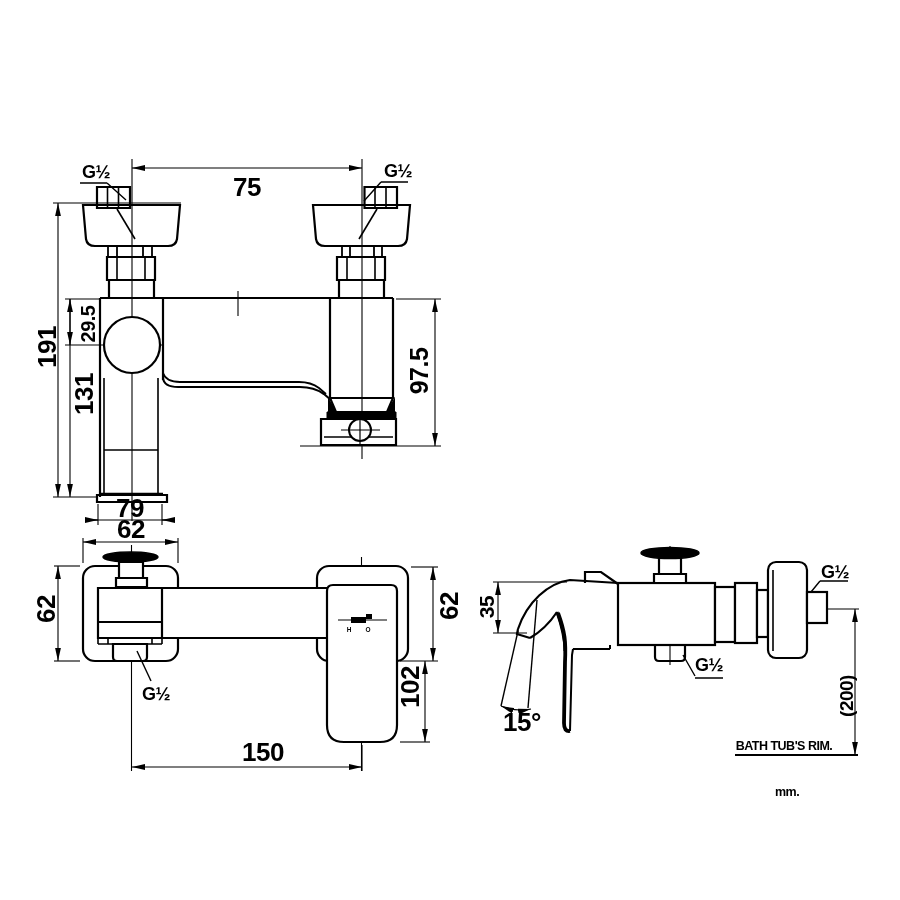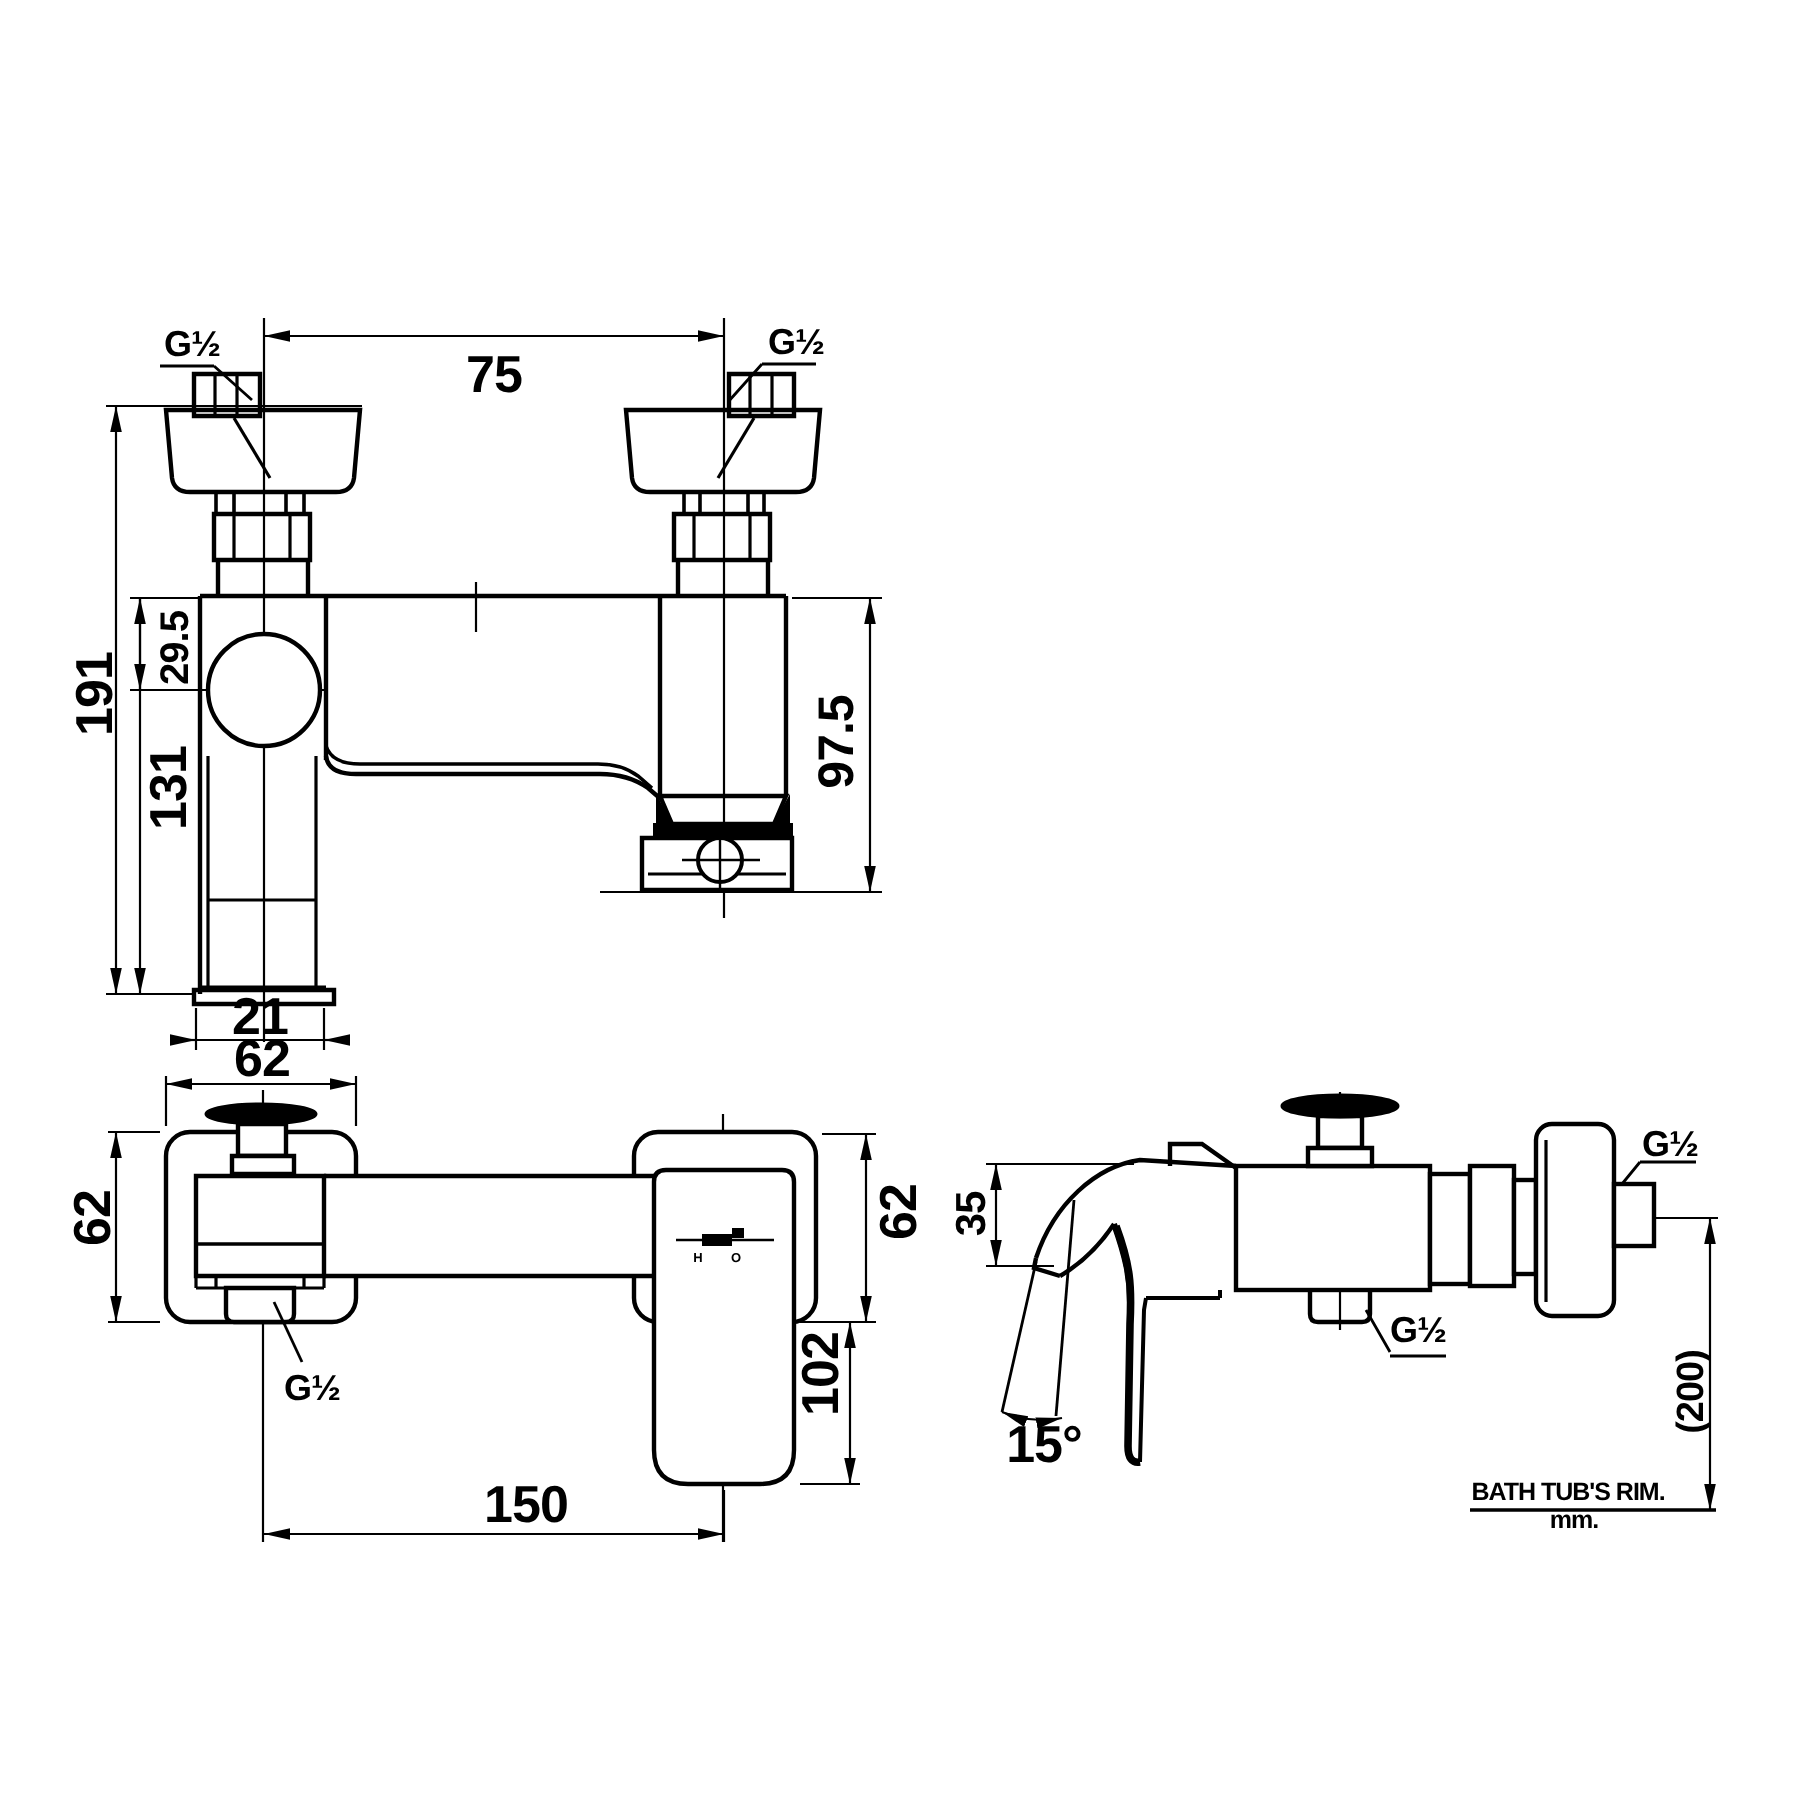--- a/index.html
+++ b/index.html
@@ -188,32 +188,32 @@
   </g>
 </svg>
 
 <span class="lbl f26" style="left:247px;top:155px;margin-top:32px;">75</span>
 <span class="lbl f15" style="left:96px;top:172px;">G½</span>
 <span class="lbl f15" style="left:398px;top:171px;">G½</span>
 <span class="lbl vert f26" style="left:47px;top:347px;">191</span>
 <span class="lbl vert f26" style="left:84px;top:394px;">131</span>
 <span class="lbl vert f20" style="left:88px;top:324px;">29.5</span>
 <span class="lbl vert f25" style="left:419px;top:371px;">97.5</span>
-<span class="lbl f26" style="left:130px;top:508px;">21</span>
+<span class="lbl f26" style="left:130px;top:508px;">79</span>
 
 <span class="lbl f26" style="left:131px;top:529px;">62</span>
 <span class="lbl vert f26" style="left:46px;top:609px;">62</span>
 <span class="lbl vert f26" style="left:449px;top:606px;">62</span>
 <span class="lbl vert f26" style="left:410px;top:687px;">102</span>
 <span class="lbl f26" style="left:263px;top:752px;">150</span>
 <span class="lbl f15" style="left:156px;top:694px;">G½</span>
 <span class="lbl f6" style="left:350px;top:630px;">H</span>
 <span class="lbl f6" style="left:369px;top:630px;">O</span>
 
 <span class="lbl vert f21" style="left:486px;top:607px;">35</span>
 <span class="lbl f26" style="left:522px;top:722px;text-align:right;">15°</span>
 <span class="lbl f15" style="left:709px;top:665px;">G½</span>
 <span class="lbl f15" style="left:835px;top:572px;">G½</span>
 <span class="lbl vert f19" style="left:846px;top:696px;">(200)</span>
 <span class="lbl f12" style="left:784px;top:746px;text-align:center;">BATH TUB'S RIM.</span>
-<span class="lbl f12" style="left:787px;top:760px;">mm.</span>
+<span class="lbl f12" style="left:787px;top:792px;">mm.</span>
 
 </div>
 
 </body></html>

